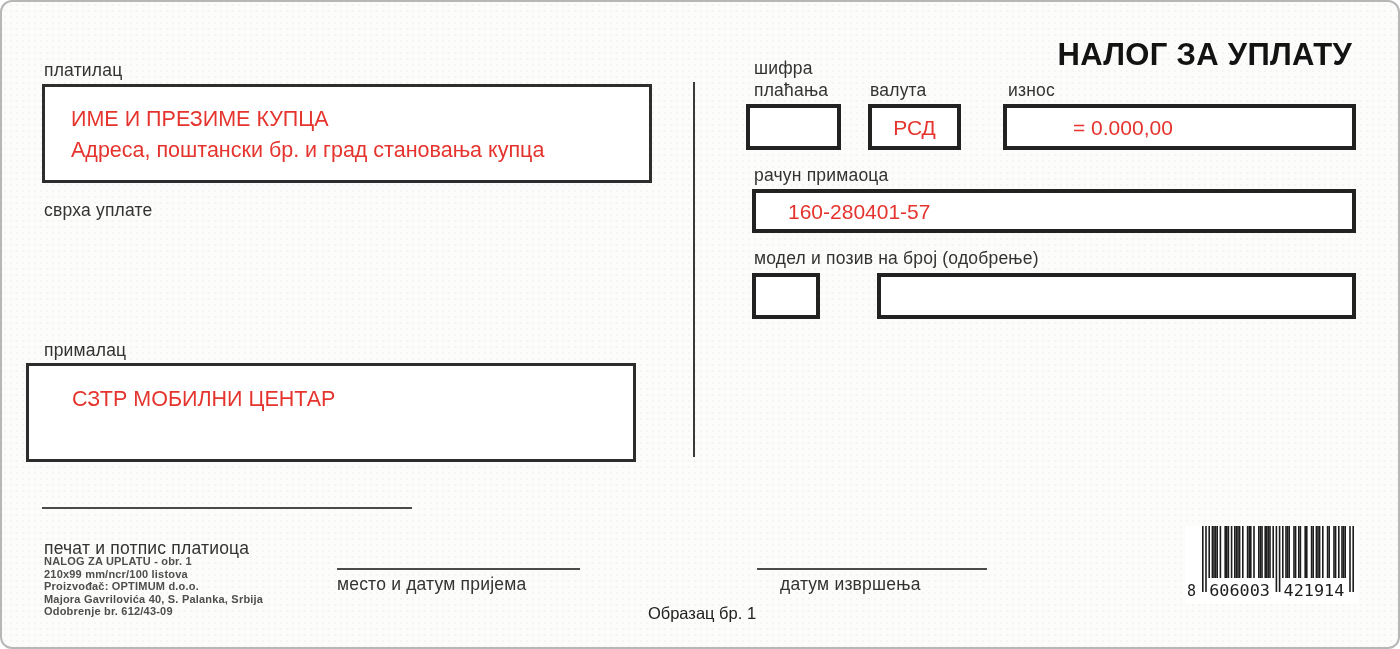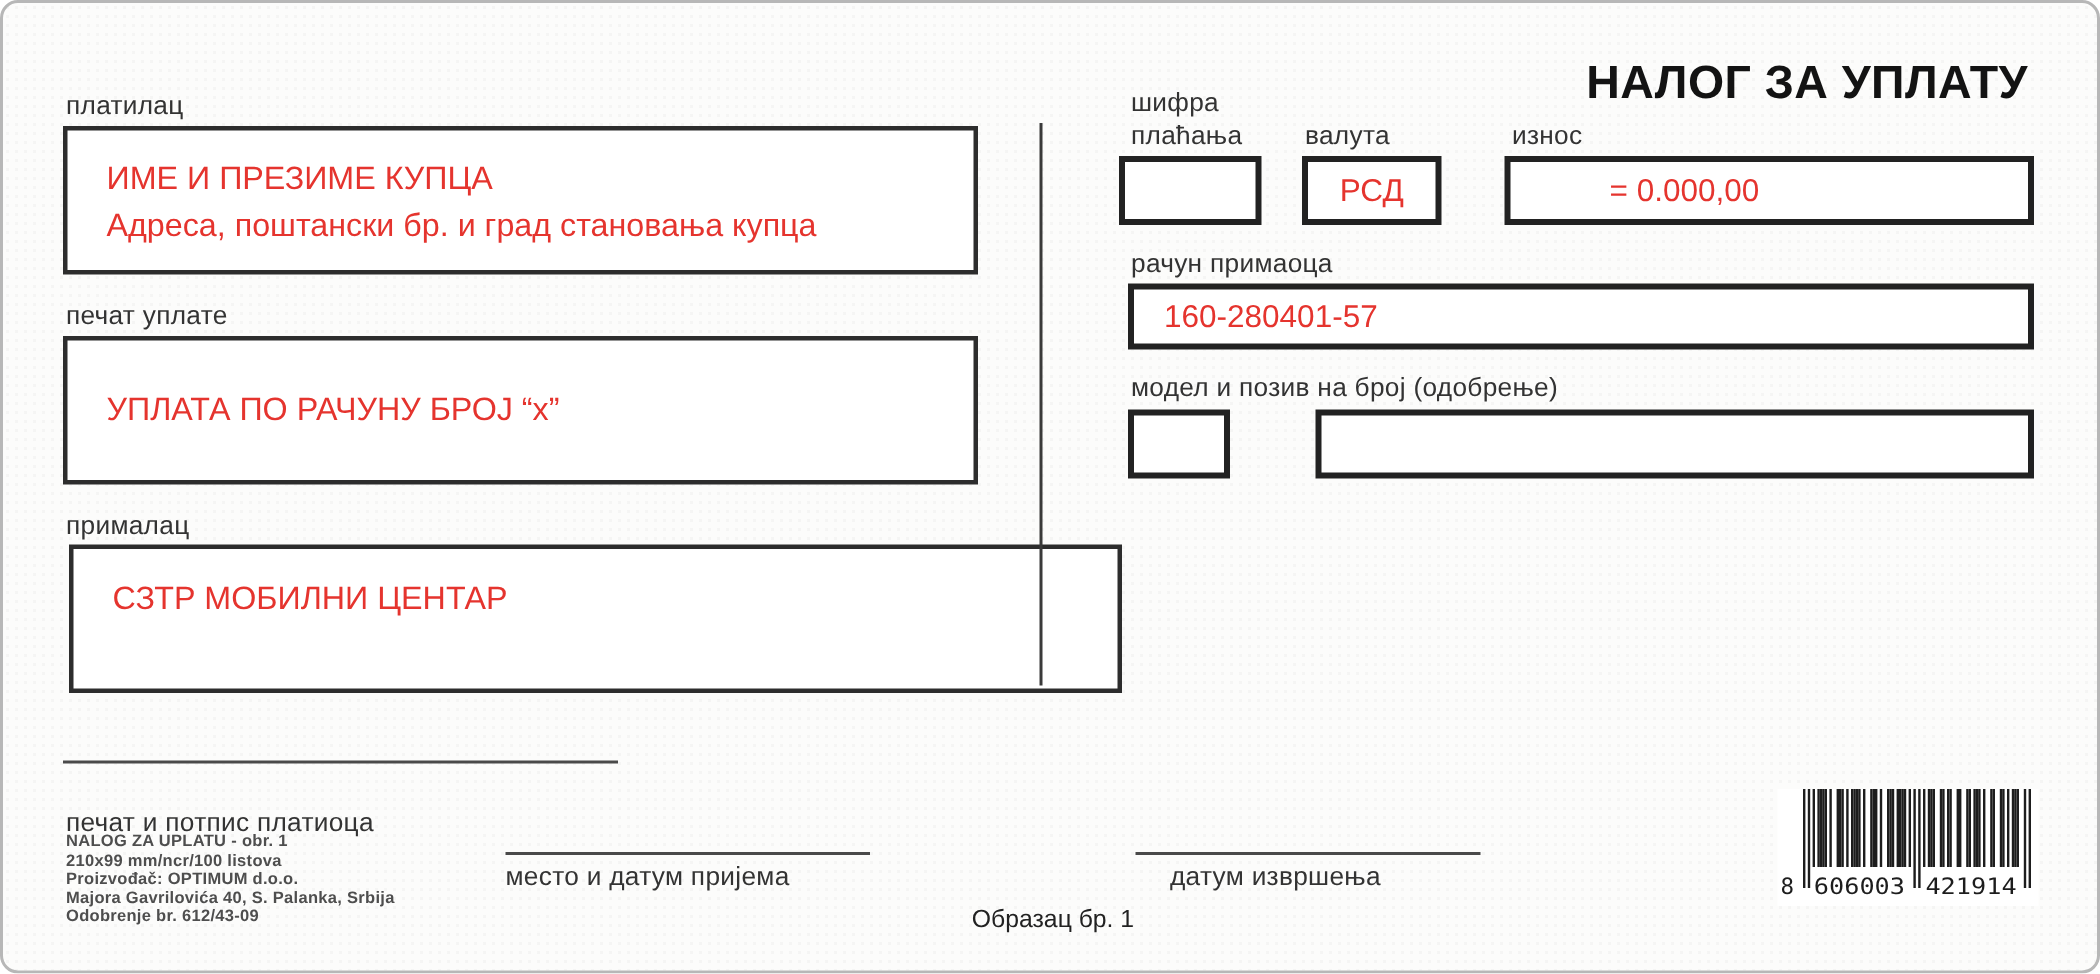--- a/index.html
+++ b/index.html
@@ -33,27 +33,24 @@
 <div class="slip">
 
   <div class="abs title" style="top:16px;right:46px;">НАЛОГ ЗА УПЛАТУ</div>
 
   <div class="abs label" style="left:42px;top:58px;">платилац</div>
   <div class="abs fieldbox" style="left:40px;top:82px;width:610px;height:99px;padding:17px 10px 0 26px;">
     <div class="redtext">ИМЕ И ПРЕЗИМЕ КУПЦА</div>
     <div class="redtext">Адреса, поштански бр. и град становања купца</div>
   </div>
 
-  <div class="abs label" style="left:42px;top:198px;">печат уплате</div>
-  <div class="abs fieldbox" style="left:40px;top:222px;width:610px;height:99px;padding:31px 10px 0 26px;">
-    <div class="redtext">УПЛАТА ПО РАЧУНУ БРОЈ “х”</div>
-  </div>
+  <div class="abs label" style="left:42px;top:198px;">сврха уплате</div>
 
   <div class="abs label" style="left:42px;top:338px;">прималац</div>
-  <div class="abs fieldbox" style="left:44px;top:361px;width:702px;height:99px;padding:18px 10px 0 26px;">
+  <div class="abs fieldbox" style="left:24px;top:361px;width:610px;height:99px;padding:18px 10px 0 43px;">
     <div class="redtext">СЗТР МОБИЛНИ ЦЕНТАР</div>
   </div>
 
   <div class="abs vline" style="left:691px;top:80px;height:375px;"></div>
 
   <div class="abs label" style="left:752px;top:56px;line-height:21.5px;">
     <div>шифра</div>
     <div>плаћања</div>
   </div>
   <div class="abs label" style="left:868px;top:78px;">валута</div>
@@ -63,21 +60,21 @@
     <span></span>
   </div>
   <div class="abs fieldbox thick" style="left:866px;top:102px;width:93px;height:46px;display:flex;align-items:center;justify-content:center;">
     <span class="redtext" style="font-size:21px;">РСД</span>
   </div>
   <div class="abs fieldbox thick" style="left:1001px;top:102px;width:353px;height:46px;display:flex;align-items:center;padding-left:18px;">
     <span class="redtext" style="font-size:21px;margin-left:48px;">= 0.000,00</span>
   </div>
 
   <div class="abs label" style="left:752px;top:163px;">рачун примаоца</div>
-  <div class="abs fieldbox thick" style="left:750px;top:187px;width:604px;height:44px;display:flex;align-items:center;padding-left:20px;">
+  <div class="abs fieldbox thick" style="left:750px;top:187px;width:604px;height:44px;display:flex;align-items:center;padding-left:32px;">
     <span class="redtext" style="font-size:21px;">160-280401-57</span>
   </div>
 
   <div class="abs label" style="left:752px;top:246px;">модел и позив на број (одобрење)</div>
   <div class="abs fieldbox thick" style="left:750px;top:271px;width:68px;height:46px;">
     <span></span>
   </div>
   <div class="abs fieldbox thick" style="left:875px;top:271px;width:479px;height:46px;">
     <span></span>
   </div>

